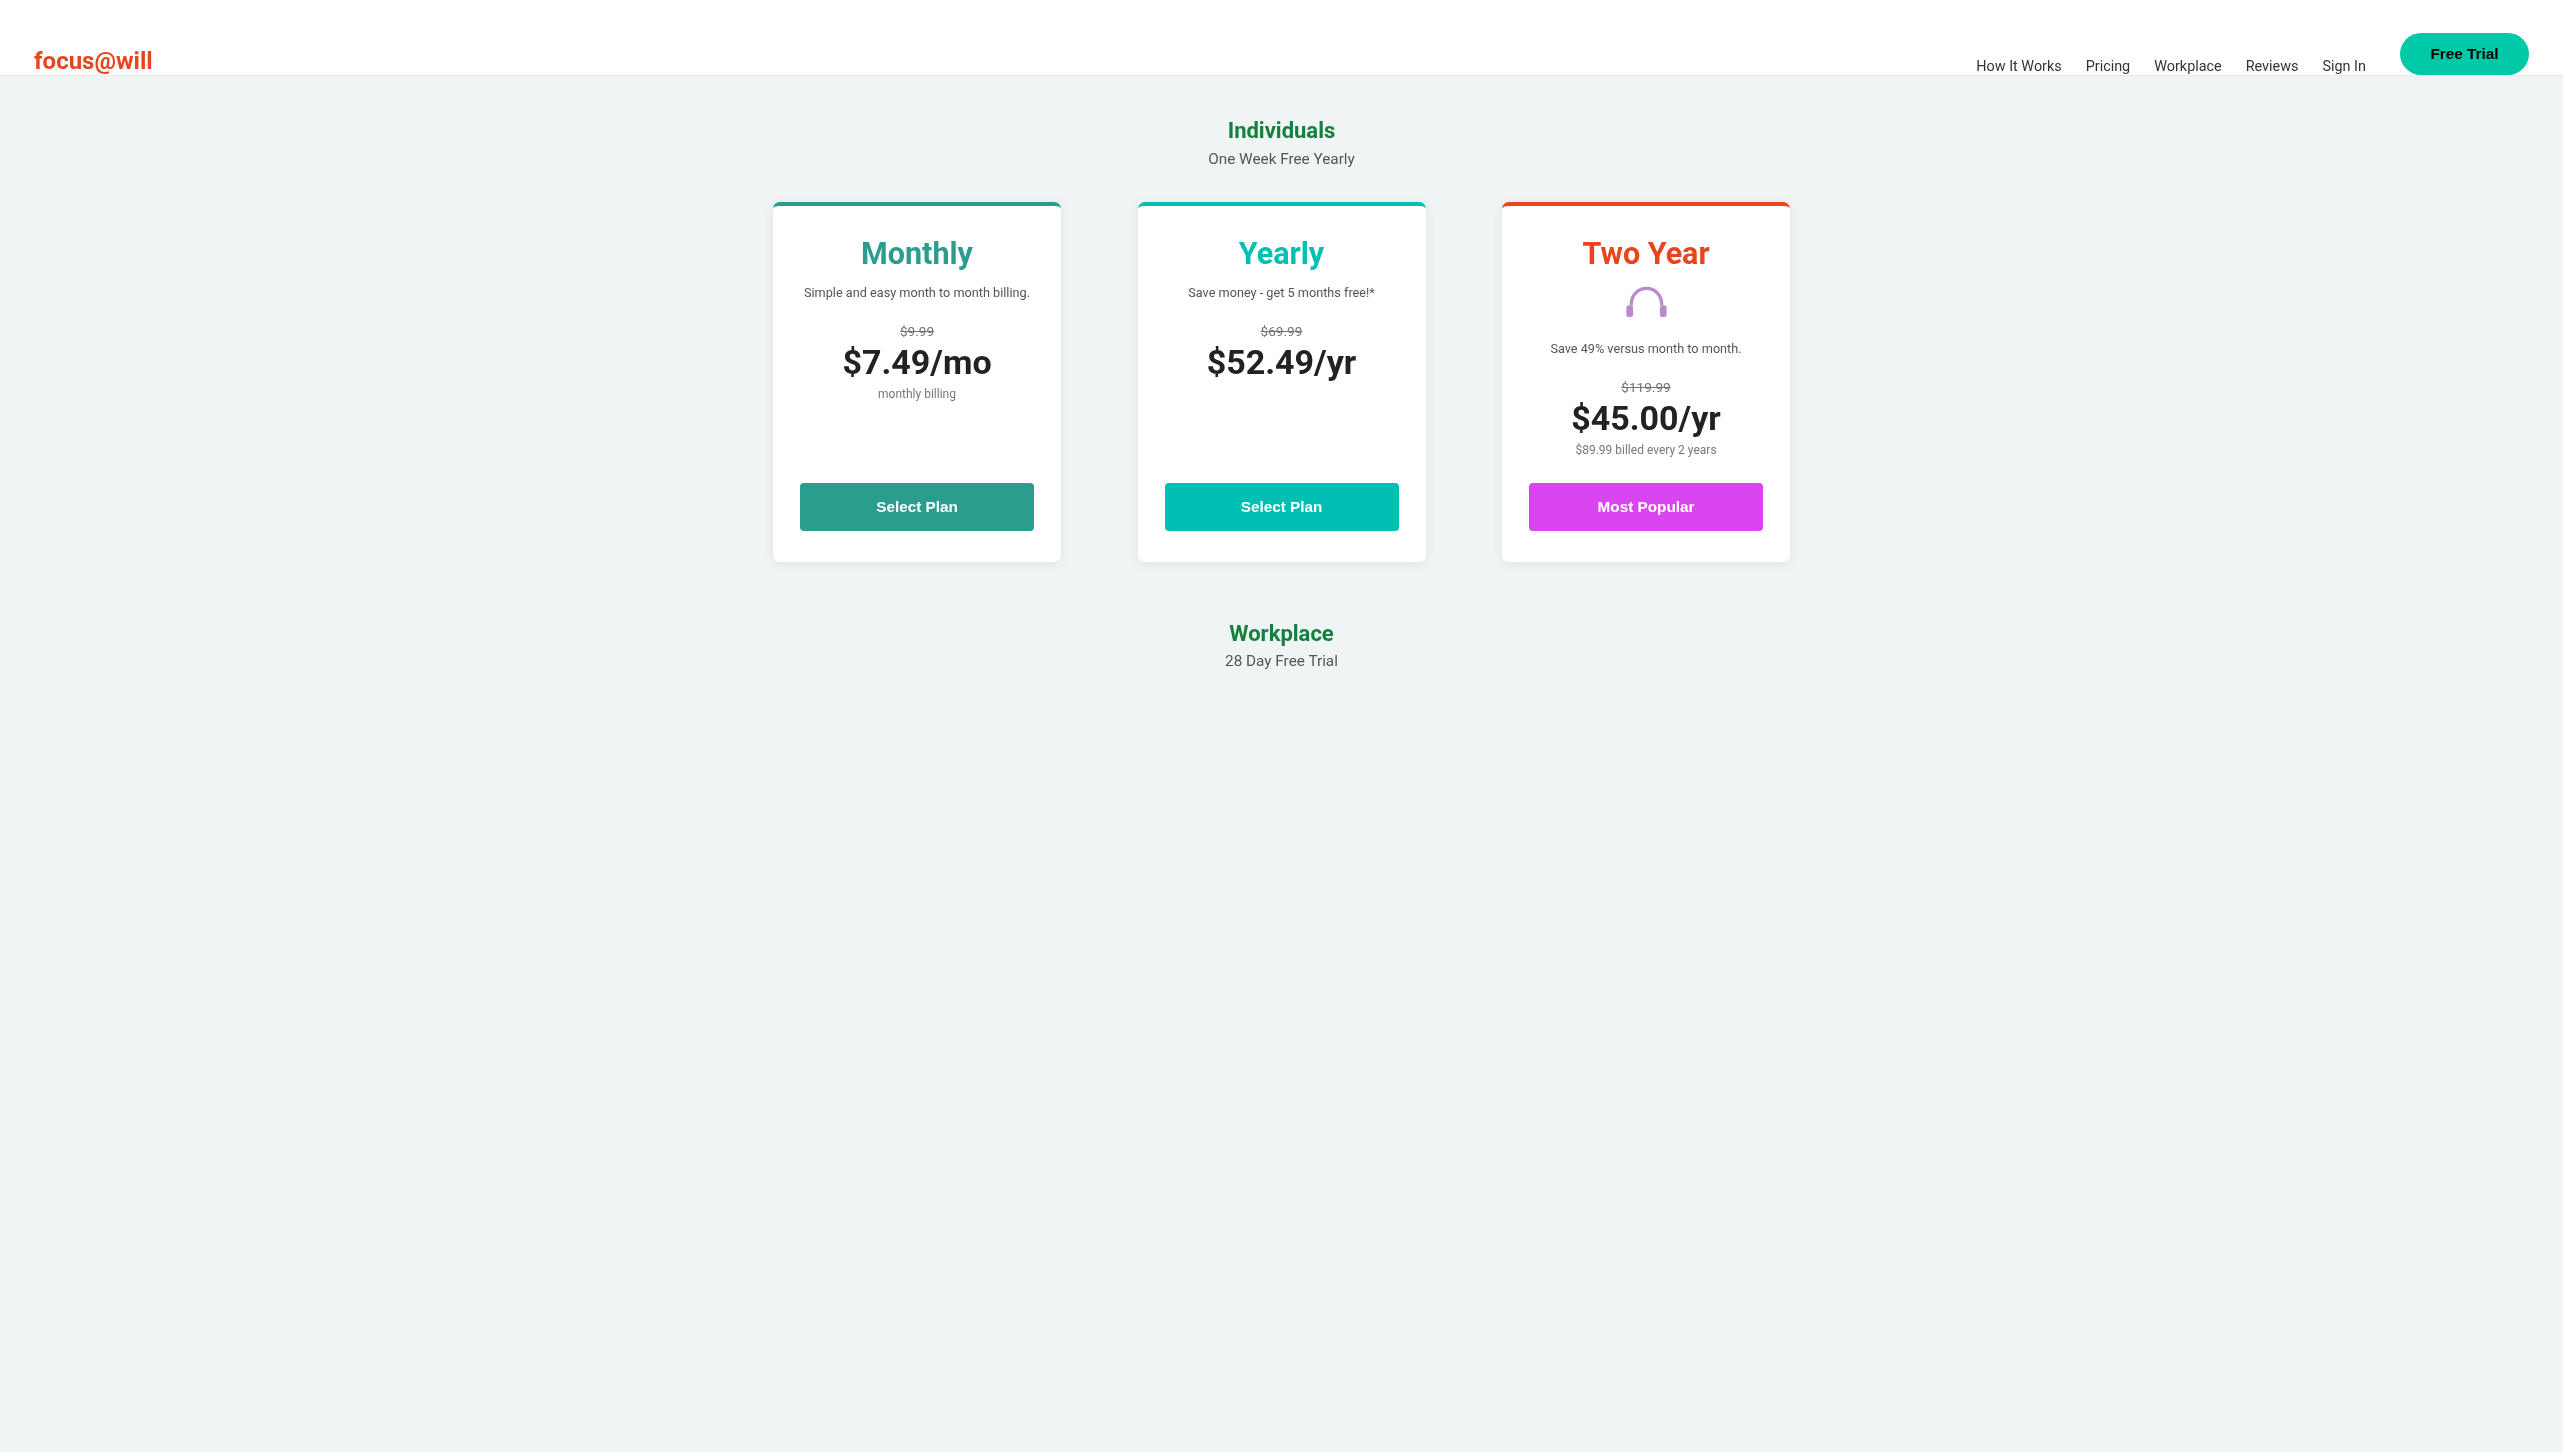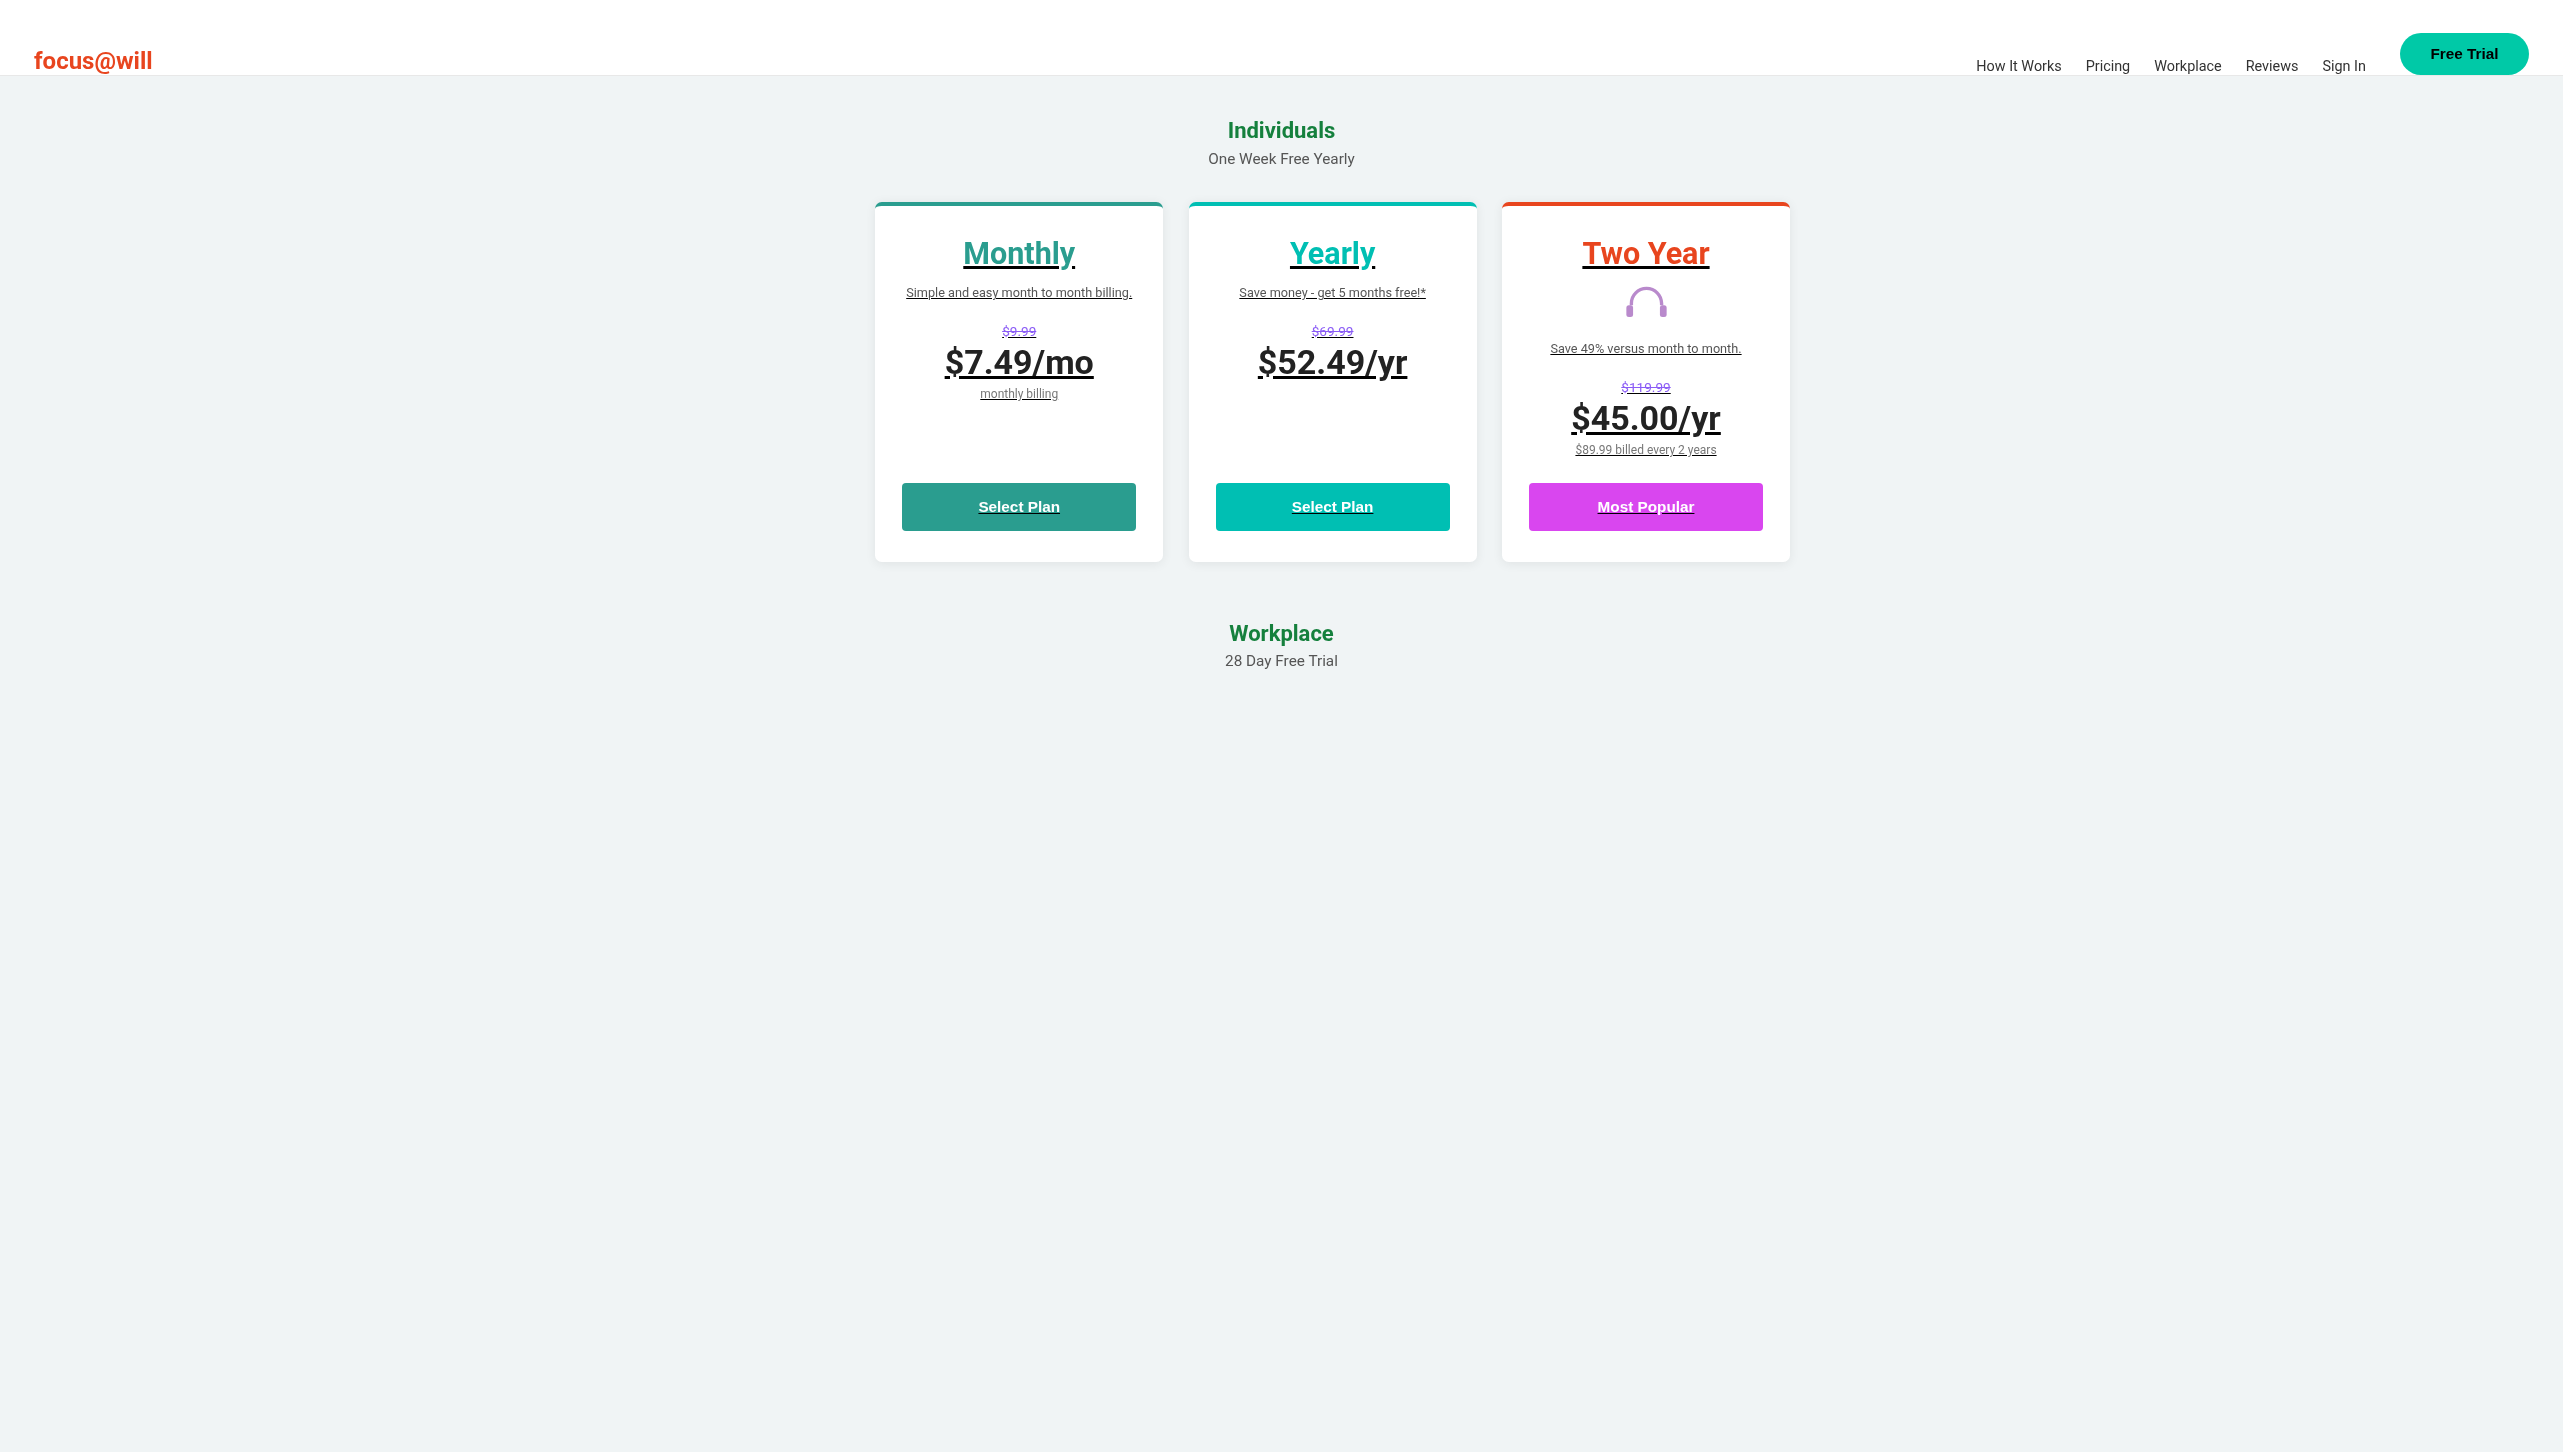--- a/index.html
+++ b/index.html
@@ -63,25 +63,24 @@
     .section-subtitle {
       text-align: center;
       font-size: 15.3px;
       color: #555;
       margin-bottom: 34px;
     }
 
     
     .pricing-grid {
       display: flex;
-      justify-content: flex-end;
+      justify-content: space-between;
       gap: 25.4px;
       max-width: 1017px;
       margin: 0 auto 59px;
-      text-decoration: underline;
     }
     .pricing-card {
       background: #fff;
       border-radius: 6.8px;
       width: 288px;
       padding: 30.5px 27px 30.5px;
       box-shadow: 0 1.7px 10.2px rgba(0,0,0,0.07);
       display: flex;
       flex-direction: column;
       align-items: center;
@@ -108,21 +107,21 @@
       margin-bottom: 20.3px;
       line-height: 1.5;
     }
 
     .headphones-icon {
       margin-bottom: 12px;
     }
 
     .price-original {
       font-size: 13.6px;
-      color: #8b5cf6;
+      color: #737373;
       text-decoration: line-through;
       margin-bottom: 3.4px;
     }
     .price-current {
       font-size: 34px;
       font-weight: 700;
       color: #222;
       margin-bottom: 5.1px;
     }
     .price-billing {

